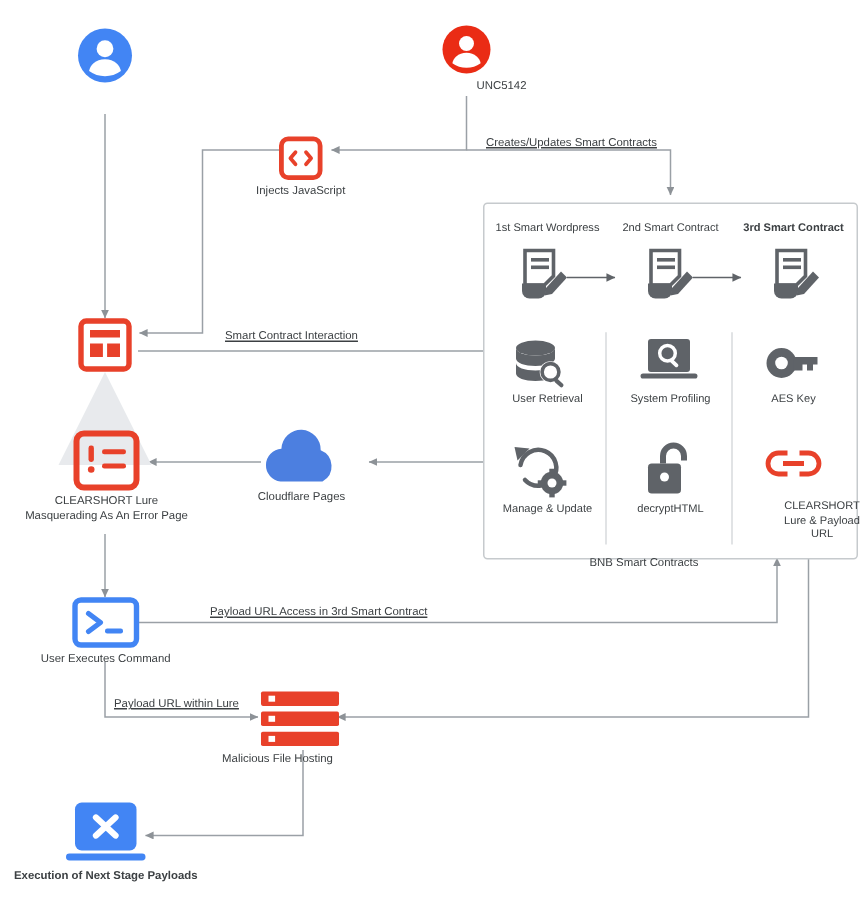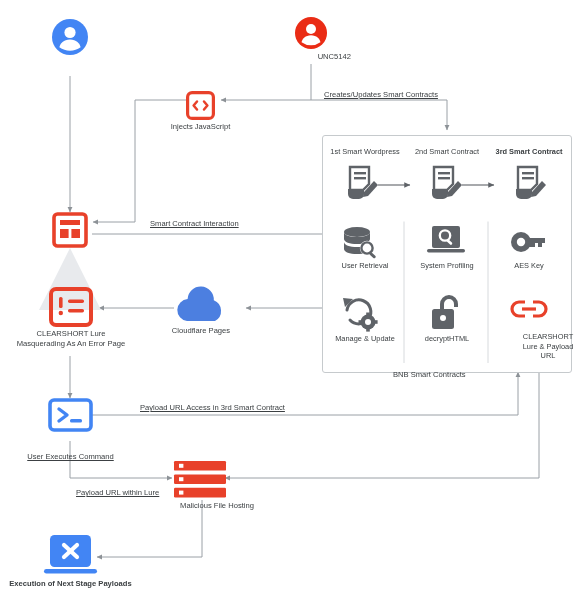--- a/index.html
+++ b/index.html
@@ -253,46 +253,46 @@
 
   <div class="node" style="left:48px;top:398px;">
     <svg class="ico" width="45" height="34" viewBox="0 0 45 34">
       <rect x="2" y="2" width="41" height="30" rx="4" fill="none" stroke="#4285f4" stroke-width="3.6"></rect>
       <g fill="none" stroke="#4285f4" stroke-width="3.4" stroke-linecap="round" stroke-linejoin="round">
         <path d="M11 11 L19 17 L11 23"></path>
       </g>
       <rect x="22" y="21" width="12" height="3.4" rx="1.5" fill="#4285f4"></rect>
     </svg>
   </div>
-  <div class="lbl" style="left:20px;top:452px;width:101px;text-decoration:underline;">User Executes Command</div>
+  <div class="lbl" style="left:20px;top:434px;width:101px;">User Executes Command</div>
 
   <div class="node" style="left:174px;top:461px;">
     <svg class="ico" width="52" height="38" viewBox="0 0 52 38">
       <g>
         <rect x="0" y="0" width="52" height="9.6" rx="1.2" fill="#e8412a"></rect>
         <rect x="5" y="2.8" width="4.4" height="4" fill="#fff"></rect>
         <rect x="0" y="13.4" width="52" height="9.6" rx="1.2" fill="#e8412a"></rect>
         <rect x="5" y="16.2" width="4.4" height="4" fill="#fff"></rect>
         <rect x="0" y="26.8" width="52" height="9.6" rx="1.2" fill="#e8412a"></rect>
         <rect x="5" y="29.6" width="4.4" height="4" fill="#fff"></rect>
       </g>
     </svg>
   </div>
-  <div class="lbl" style="left:174px;top:501px;width:86px;">Malicious File Hosting</div>
+  <div class="lbl" style="left:142px;top:501px;width:86px;">Malicious File Hosting</div>
 
   <div class="node" style="left:44px;top:535px;">
     <svg class="ico" width="53" height="42" viewBox="0 0 53 42">
       <rect x="6" y="0" width="41" height="32" rx="4.5" fill="#4285f4"></rect>
       <g stroke="#fff" stroke-width="4.2" stroke-linecap="round">
         <path d="M20 10 L33 22"></path>
         <path d="M33 10 L20 22"></path>
       </g>
       <rect x="0" y="34" width="53" height="4.6" rx="2.3" fill="#4285f4"></rect>
     </svg>
   </div>
   <div class="lbl" style="left:2px;top:579px;width:137px;font-weight:bold;">Execution of Next Stage Payloads</div>
 
   <div class="edgelbl" style="left:324px;top:90px;">Creates/Updates Smart Contracts</div>
   <div class="edgelbl" style="left:150px;top:219px;">Smart Contract Interaction</div>
   <div class="edgelbl" style="left:124px;top:403px;margin-left:16px;">Payload URL Access in 3rd Smart Contract</div>
-  <div class="edgelbl" style="left:76px;top:464px;margin-top:24px;">Payload URL within Lure</div>
+  <div class="edgelbl" style="left:76px;top:464px;">Payload URL within Lure</div>
 
 </div>
 
 </body></html>

